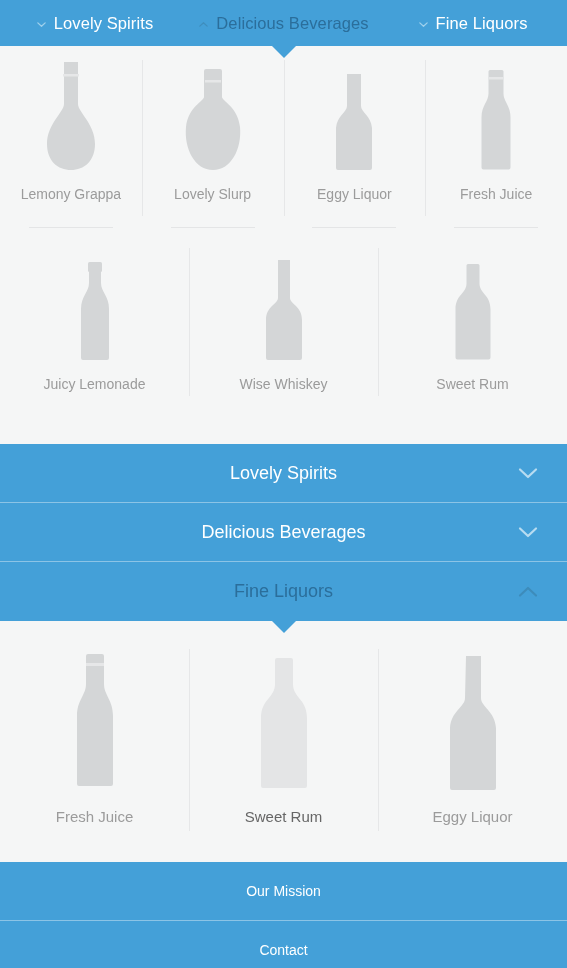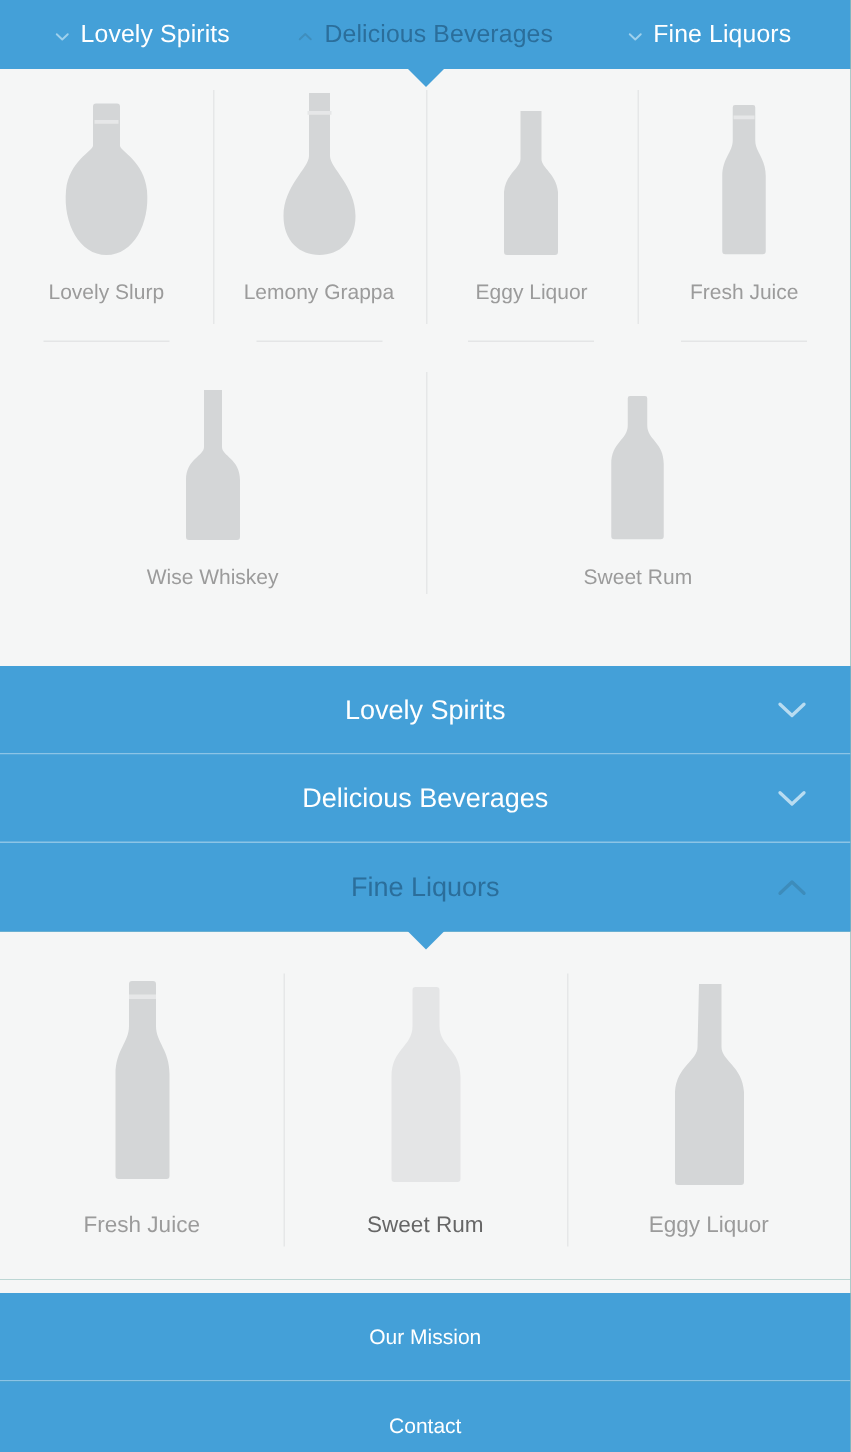--- a/index.html
+++ b/index.html
@@ -3,21 +3,21 @@
 <meta charset="utf-8">
 <style>
   * { box-sizing: border-box; margin: 0; padding: 0; }
   html, body {
     width: 567px;
     height: 968px;
     font-family: "Liberation Sans", sans-serif;
     background: #f5f6f6;
     overflow: hidden;
   }
-  .page { width: 567px; height: 968px; position: relative; background: #0f766e; }
+  .page { width: 567px; height: 968px; position: relative; background: #84cc16; }
 
   
   .tabbar {
     height: 46px;
     background: #44a0d8;
     display: flex;
     align-items: center;
     position: relative;
   }
   .tab {
@@ -221,42 +221,42 @@
 
     <div class="tab-arrow"></div>
   </div>
 
   <div class="panel">
 
     <div class="grid-row row1">
 
       <div class="cell">
         <div class="bottle">
+          <svg width="60" height="112" viewBox="0 0 60 112">
+            <path fill="#d4d6d7" d="M23 2 h14 v42 c0 8 17 20 17 40 c0 17 -11 26 -24 26 c-13 0 -24 -9 -24 -26 c0 -20 17 -32 17 -40 V2 z"></path>
+            <rect x="22" y="14" width="16" height="2.5" fill="#e6e7e8"></rect>
+          </svg>
+        </div>
+        <div class="label">Lemony Grappa</div>
+        <div class="underline"></div>
+      </div>
+
+      <div class="cell">
+        <div class="bottle">
           <svg width="62" height="105" viewBox="0 0 62 105">
             <path fill="#d4d6d7" d="M24 2 h14 a2 2 0 0 1 2 2 v26 c0 4 16 10 18 30 c2 22 -9 43 -27 43 c-18 0 -29 -21 -27 -43 c2 -20 18 -26 18 -30 V4 a2 2 0 0 1 2 -2 z"></path>
             <rect x="23" y="13" width="16" height="2.5" fill="#e6e7e8"></rect>
           </svg>
         </div>
         <div class="label">Lovely Slurp</div>
         <div class="underline"></div>
       </div>
 
       <div class="cell">
         <div class="bottle">
-          <svg width="60" height="112" viewBox="0 0 60 112">
-            <path fill="#d4d6d7" d="M23 2 h14 v42 c0 8 17 20 17 40 c0 17 -11 26 -24 26 c-13 0 -24 -9 -24 -26 c0 -20 17 -32 17 -40 V2 z"></path>
-            <rect x="22" y="14" width="16" height="2.5" fill="#e6e7e8"></rect>
-          </svg>
-        </div>
-        <div class="label">Lemony Grappa</div>
-        <div class="underline"></div>
-      </div>
-
-      <div class="cell">
-        <div class="bottle">
           <svg width="46" height="100" viewBox="0 0 46 100">
             <path fill="#d4d6d7" d="M16 2 h14 v32 c0 6 10 10 11 22 v40 a2 2 0 0 1 -2 2 H7 a2 2 0 0 1 -2 -2 V56 c1 -12 11 -16 11 -22 V2 z"></path>
           </svg>
         </div>
         <div class="label">Eggy Liquor</div>
         <div class="underline"></div>
       </div>
 
       <div class="cell">
         <div class="bottle">
@@ -266,20 +266,29 @@
           </svg>
         </div>
         <div class="label">Fresh Juice</div>
         <div class="underline"></div>
       </div>
     </div>
 
     <div class="grid-row row2">
 
 
+      <div class="cell">
+        <div class="bottle">
+          <svg width="40" height="102" viewBox="0 0 40 102">
+            <rect x="13" y="2" width="14" height="10" rx="1.5" fill="#d4d6d7"></rect>
+            <path fill="#d4d6d7" d="M14 11 h12 v12 c0 9 8 13 8 26 v49 a2 2 0 0 1 -2 2 H8 a2 2 0 0 1 -2 -2 V49 c0 -13 8 -17 8 -26 V11 z"></path>
+          </svg>
+        </div>
+        <div class="label">Juicy Lemonade</div>
+      </div>
 
       <div class="cell">
         <div class="bottle">
           <svg width="46" height="104" viewBox="0 0 46 104">
             <path fill="#d4d6d7" d="M17 2 h12 v38 c0 6 12 8 12 22 v38 a2 2 0 0 1 -2 2 H7 a2 2 0 0 1 -2 -2 V62 c0 -14 12 -16 12 -22 V2 z"></path>
           </svg>
         </div>
         <div class="label">Wise Whiskey</div>
       </div>
 

